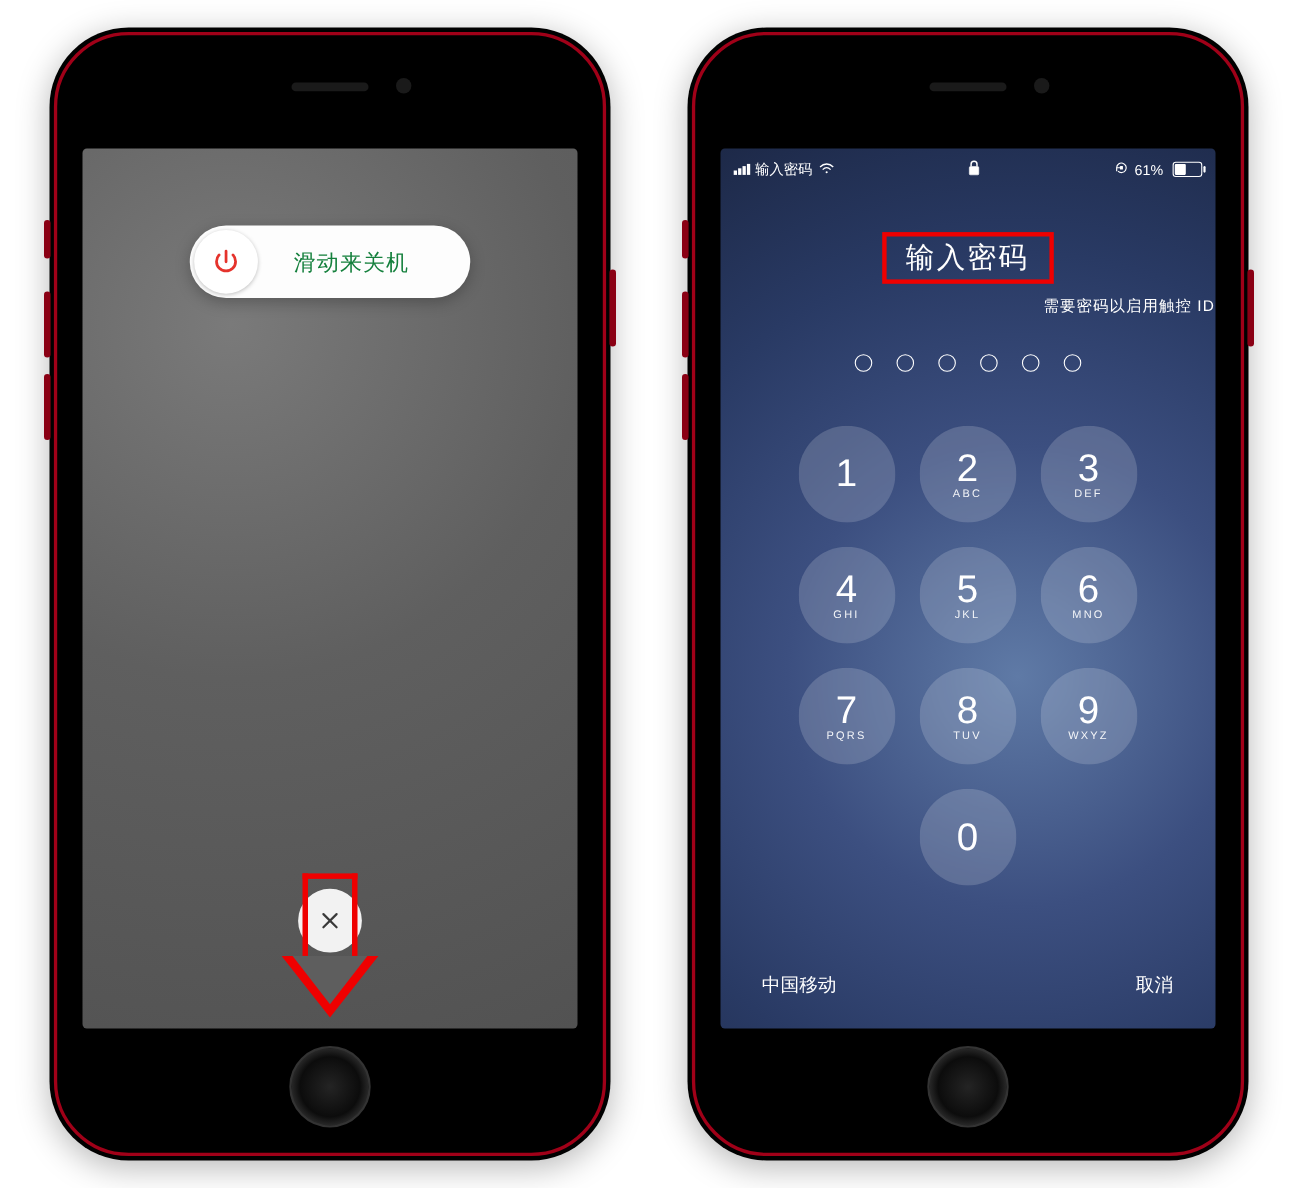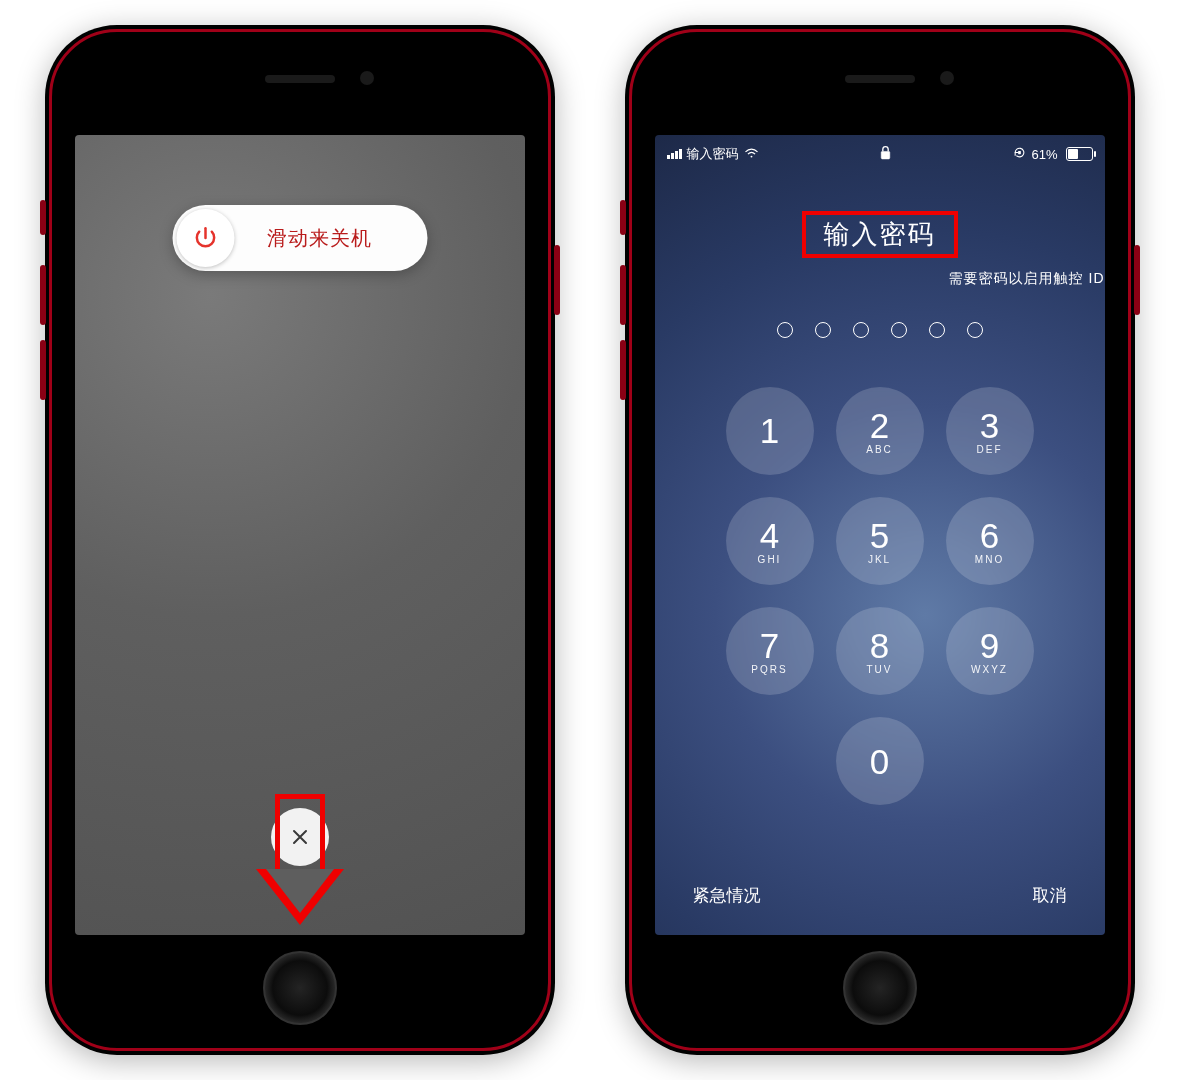--- a/index.html
+++ b/index.html
@@ -16,21 +16,21 @@
   .mute{top:175px;height:35px;}
   .vol-up{top:240px;height:60px;}
   .vol-down{top:315px;height:60px;}
   .pwr{position:absolute;right:-5px;top:220px;width:6px;height:70px;background:#8a0014;border-radius:3px;}
 
   
   .screen1{background:radial-gradient(circle at 30% 20%,#7a7a7a 0%,#5f5f5f 45%,#525252 100%);}
   .po-slider{position:absolute;top:70px;left:50%;transform:translateX(-50%);width:255px;height:66px;background:#fdfdfd;border-radius:33px;display:flex;align-items:center;box-shadow:0 4px 14px rgba(0,0,0,.25);}
   .po-knob{width:58px;height:58px;margin-left:4px;border-radius:50%;background:#fff;display:flex;align-items:center;justify-content:center;box-shadow:0 1px 4px rgba(0,0,0,.25);}
   .po-knob svg{stroke:#e5332c;}
-  .po-text{flex:1;text-align:center;color:#b91c1c;font-size:20px;padding-right:22px;letter-spacing:1px;}
+  .po-text{flex:1;text-align:center;color:#15803d;font-size:20px;padding-right:22px;letter-spacing:1px;}
   .po-cancel-wrap{position:absolute;bottom:40px;left:50%;transform:translateX(-50%);text-align:center;}
   .po-cancel{width:58px;height:58px;border-radius:50%;background:#f2f2f2;display:flex;align-items:center;justify-content:center;margin:0 auto;}
   .po-cancel svg{stroke:#3a3a3a;}
   .po-cancel-label{color:#f0f0f0;font-size:15px;margin-top:10px;}
   
   .arrow-box{position:absolute;bottom:66px;left:50%;transform:translateX(-50%);width:40px;height:70px;border:5px solid #ef0000;border-bottom:none;}
   .arrow-head{position:absolute;bottom:10px;left:50%;transform:translateX(-50%);width:0;height:0;border-left:44px solid transparent;border-right:44px solid transparent;border-top:56px solid #ef0000;}
   .arrow-head::after{content:"";position:absolute;top:-56px;left:-34px;width:0;height:0;border-left:34px solid transparent;border-right:34px solid transparent;border-top:44px solid #5e5e5e;}
 
   
@@ -203,21 +203,21 @@
         <div class="key">
             <span class="num">9</span>
             <span class="let">WXYZ</span>
           </div>
         <div class="key key0">
             <span class="num">0</span>
           </div>
       </div>
 
       <div class="pc-footer">
-        <span>紧急情况</span>
+        <span>中国移动</span>
         <span>取消</span>
       </div>
     </div>
 
     <div class="home-btn"></div>
   </div>
 
 </div>
 
 </body></html>

